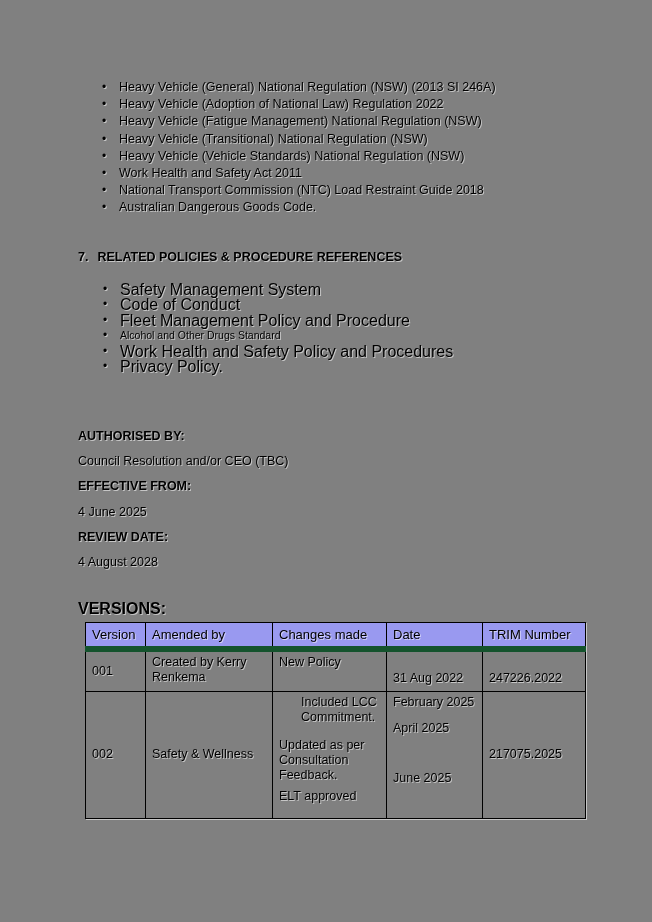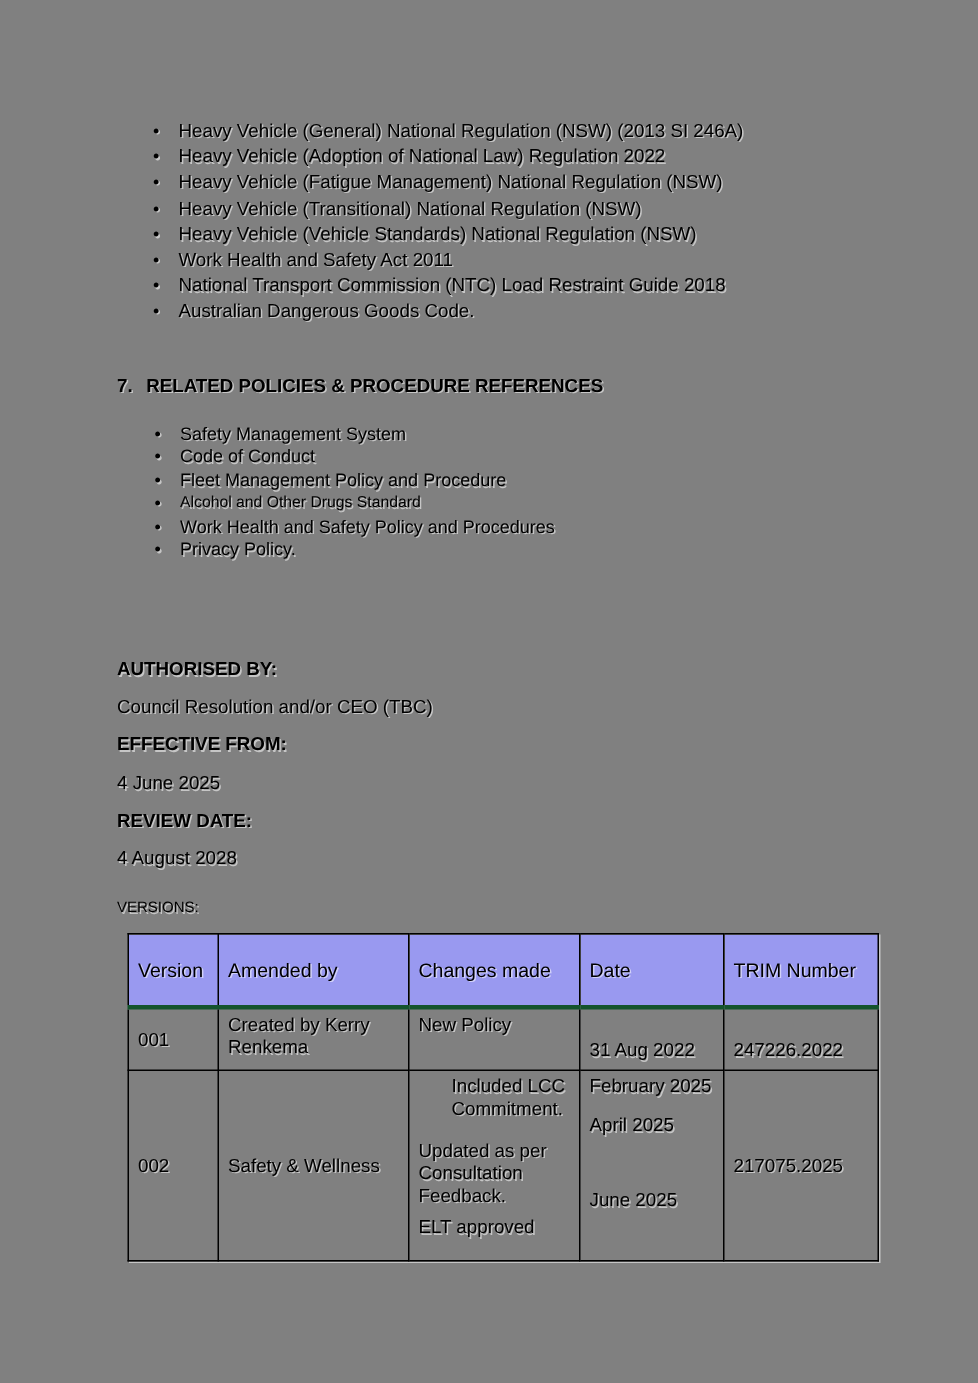--- a/index.html
+++ b/index.html
@@ -19,59 +19,59 @@
   .blist { list-style:none; position:absolute; }
   .blist li { position:relative; padding-left:19px; }
   .blist li::before {
     content:"•";
     position:absolute; left:2px; top:0;
     font-size:12px;
   }
   #legislation-list { left:100px; top:79px; width:470px; }
   #legislation-list li { font-size:12.5px; line-height:17.2px; }
   #policy-list { left:101px; top:282px; width:470px; }
-  #policy-list li { font-size:12px; line-height:15.4px; }
+  #policy-list li { font-size:16px; line-height:15.4px; }
   #policy-list li.small { font-size:10.5px; }
 
   
   .section-heading {
     position:absolute; left:78px; top:250px;
     font-weight:bold; font-size:12.5px;
     display:flex; gap:9px; white-space:nowrap;
   }
 
   
-  .details { position:absolute; left:78px; top:440px; width:460px; }
+  .details { position:absolute; left:78px; top:430px; width:460px; }
   .details p { margin:0 0 12.2px 0; line-height:13px; font-size:12.5px; }
   .details p.lbl { font-weight:bold; }
 
   
   .versions-label {
     position:absolute; left:78px; top:600px;
-    font-weight:normal; font-size:10px;
+    font-weight:bold; font-size:16px;
   }
   table.versions {
     position:absolute; left:85px; top:622px;
     width:500px;
     border-collapse:collapse;
     table-layout:fixed;
     background:transparent;
     box-shadow: 1px 1px 0 rgba(255,255,255,0.55);
   }
   table.versions th, table.versions td {
     border:1px solid #000;
     text-align:left;
     overflow:hidden;
   }
   table.versions th {
     background: var(--header-bg, #9999F0);
     font-weight:normal;
     font-size:13px;
-    padding:16px 6px;
-    border-bottom:3px solid #14532d;
+    padding:4px 6px;
+    border-bottom:6px solid #14532d;
     vertical-align:middle;
   }
   table.versions td {
     font-size:12.5px;
     line-height:15px;
     padding:3px 6px;
   }
   tr.row1 { height:42px; }
   tr.row2 { height:127px; }
   tr.hdr  { height:26px; }

